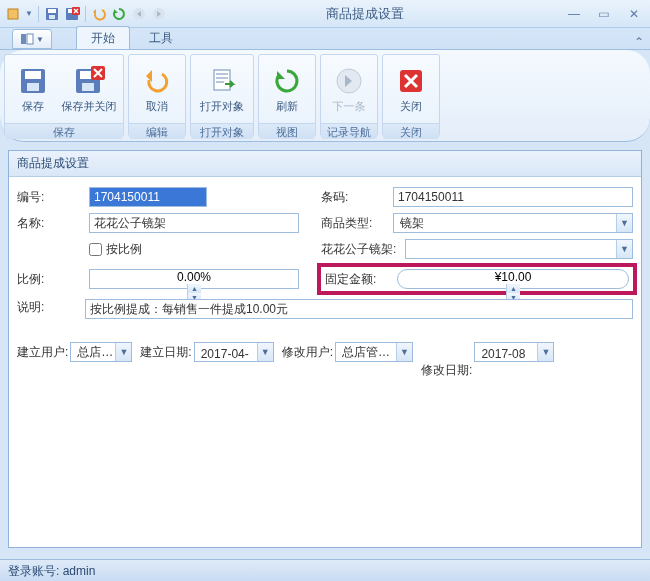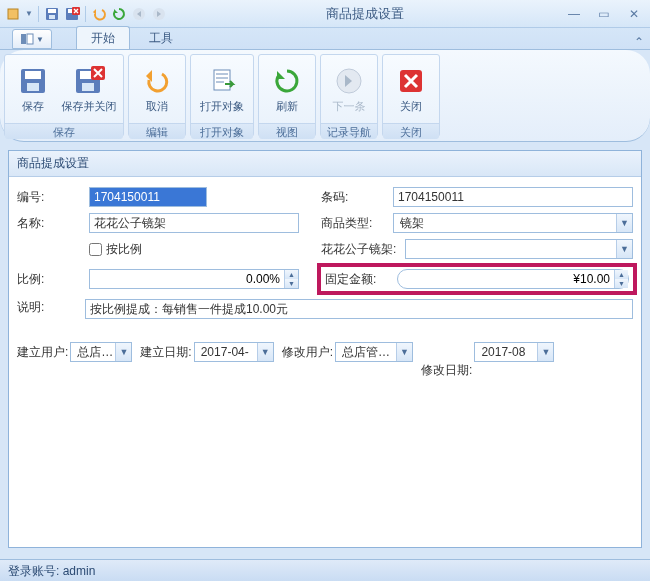--- a/index.html
+++ b/index.html
@@ -37,24 +37,24 @@
 .form-wrap { margin:8px; border:1px solid #8fb3da; background:#fff; height:398px; }
 .form-title { background:linear-gradient(#eaf2fc,#d9e7f7); border-bottom:1px solid #b6cde8; padding:4px 8px; color:#2b4a73; }
 .form-body { padding:10px 8px; }
 .row { display:flex; align-items:center; margin-bottom:6px; gap:4px; }
 .lbl { color:#333; white-space:nowrap; }
 .col-l { width:300px; display:flex; align-items:center; }
 .col-r { flex:1; display:flex; align-items:center; }
 .col-l .lbl, .col-r .lbl { width:72px; }
 input.txt, .combo { height:20px; border:1px solid #9ebdde; padding:0 4px; background:#fff; color:#333; }
 .txt.sel { background:#3a77d6; color:#fff; }
-.combo { display:flex; align-items:center; justify-content:space-between; padding-right:0;}
+.combo { display:flex; align-items:flex-end; justify-content:space-between; padding-right:0;}
 .combo .cval { flex:1; padding-left:2px; overflow:hidden; white-space:nowrap; }
 .combo .cbtn { width:16px; height:18px; background:linear-gradient(#f0f6fd,#d7e6f7); border-left:1px solid #b6cde8; display:flex; align-items:center; justify-content:center; color:#4c6e99; font-size:9px;}
-.spin { display:flex; align-items:center; border:1px solid #9ebdde; height:20px; background:#fff; }
+.spin { display:flex; align-items:center; border:1px solid #9ebdde; height:20px; background:#fff;flex-direction:column; }
 .spin .sval { flex:1; text-align:right; padding:0 4px; }
 .spin .sbtns { width:14px; display:flex; flex-direction:column; border-left:1px solid #b6cde8; }
 .spin .sb { height:9px; background:linear-gradient(#f0f6fd,#d7e6f7); display:flex; align-items:center; justify-content:center; font-size:7px; color:#4c6e99;}
 .chk { display:flex; align-items:center; gap:4px; font-size:12px; color:#333; }
 .chk input { width:13px; height:13px; }
 .highlight { border:4px solid #be185d; padding:2px 4px; margin:-2px -4px; }
 .desc-row { display:flex; margin-top:6px; }
 .desc-row .lbl { width:68px; }
 .desc-row .txt { flex:1; }
 .bottom-row { display:flex; align-items:center; margin-top:6px; gap:2px; }

